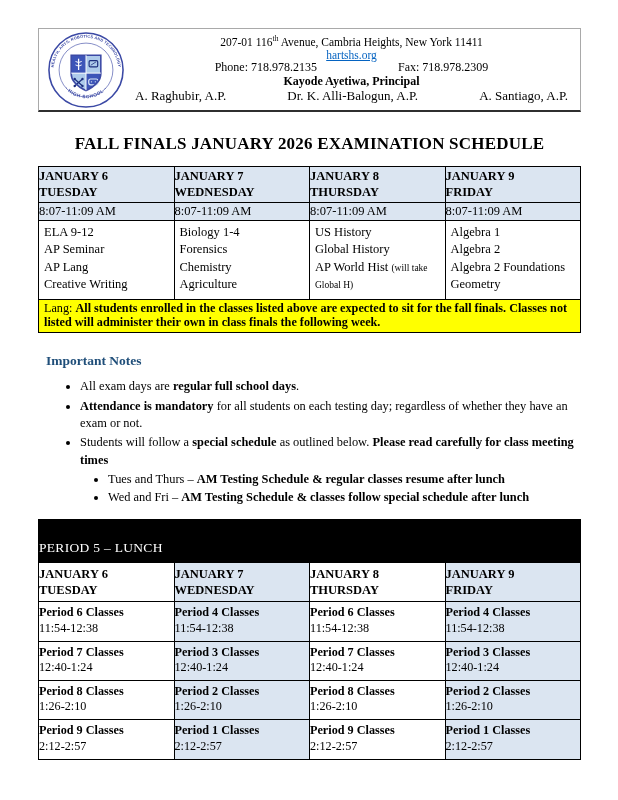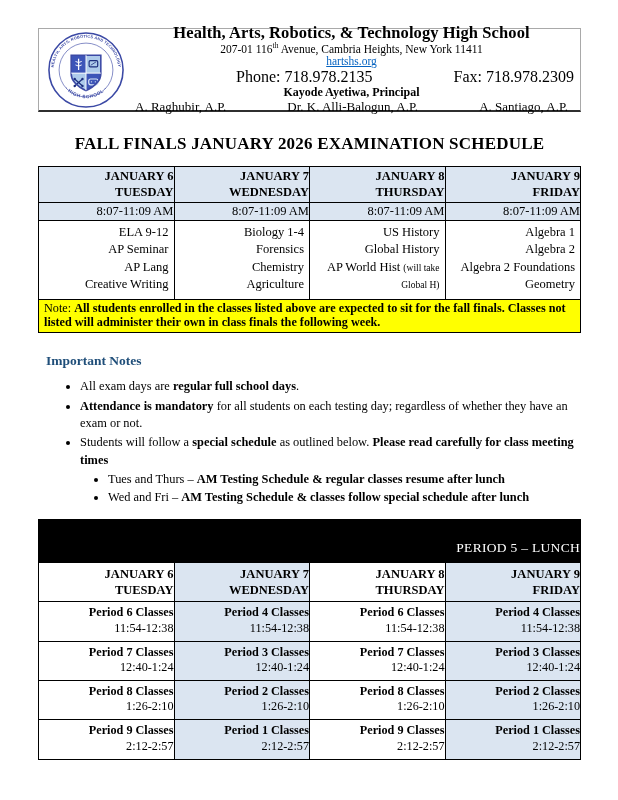--- a/index.html
+++ b/index.html
@@ -9,31 +9,31 @@
   
   .header-box{box-sizing:border-box;border:1px solid #a9a9a9;border-bottom:2.5px solid #2f2f2f;
     display:flex;align-items:center;gap:4px;padding:2px 6px 2px 8px;height:84px;}
   .logo-wrap{flex:0 0 78px;display:flex;align-items:center;justify-content:center;}
   .header-text{flex:1;text-align:center;}
   .school-name{font-size:16.5px;font-weight:bold;line-height:1.08;letter-spacing:0.1px;}
   .addr{font-size:11.5px;line-height:1.1;}
   .addr sup{font-size:7.5px;}
   .site{font-size:11.5px;line-height:1.1;}
   .site .link{color:#0563C1;text-decoration:underline;cursor:pointer;}
-  .phone-row{display:flex;justify-content:flex-end;gap:81px;font-size:16px;line-height:1.12;}
+  .phone-row{display:flex;justify-content:center;gap:81px;font-size:12px;line-height:1.12;}
   .principal{font-weight:bold;font-size:12px;line-height:1.12;}
   .ap-row{display:flex;justify-content:space-between;padding:0 6px;font-size:13px;line-height:1.18;}
 
   
   .doc-title{margin-top:22px;text-align:center;font-weight:bold;font-size:17px;letter-spacing:0.2px;}
   .doc-subtitle{margin-top:9px;text-align:center;font-weight:bold;font-size:15.5px;}
 
   
   table{border-collapse:collapse;width:100%;table-layout:fixed;}
-  th,td{border:1px solid #000;text-align:right;font-size:12.5px;}
+  th,td{border:1px solid #000;text-align:left;font-size:12.5px;}
   .exam-table{margin-top:12px;}
   .hdr-cell{background:#DBE5F1;font-weight:bold;line-height:1.3;padding:1px 0;}
   .time-cell{background:#DBE5F1;font-weight:normal;padding:1px 0;}
   .subjects{padding:3px 5px 5px;line-height:1.4;white-space:pre-line;vertical-align:top;}
   .small-note{font-size:9.5px;}
   .note-cell{background:#FFFF00;text-align:left;padding:1px 5px 3px;font-size:12.2px;line-height:1.18;}
   .note-cell b{font-weight:bold;}
 
   
   .imp-heading{margin:20px 0 0 8px;color:#1F4E79;font-weight:bold;font-size:13.5px;}
@@ -98,21 +98,20 @@
         <g>
           <rect x="53.5" y="61.5" width="12" height="7.5" rx="2.5" fill="none" stroke="#dce9f8" stroke-width="1.5"></rect>
           <circle cx="57" cy="65.2" r="0.9" fill="#dce9f8"></circle>
           <circle cx="62" cy="65.2" r="0.9" fill="#dce9f8"></circle>
         </g>
         <path d="M31,31 H69 V55 Q69,67 50,76.5 Q31,67 31,55 Z" fill="none" stroke="#3B49A5" stroke-width="2"></path>
         <path d="M50,31 V76 M31,54 H69" stroke="#ffffff" stroke-width="1.2"></path>
       </svg>
     </div>
     <div class="header-text">
-      <div class="school-name">Health, Arts, Robotics, &amp; Technology High School</div>
       <div class="addr"><span>207-01 116</span><sup>th</sup><span> Avenue, Cambria Heights, New York 11411</span></div>
       <div class="site"><span class="link">hartshs.org</span></div>
       <div class="phone-row">
         <span>Phone: 718.978.2135</span>
         <span>Fax: 718.978.2309</span>
       </div>
       <div class="principal">Kayode Ayetiwa, Principal</div>
       <div class="ap-row">
         <span>A. Raghubir, A.P.</span>
         <span>Dr. K. Alli-Balogun, A.P.</span>
@@ -159,21 +158,21 @@
 Chemistry
 Agriculture</span></td>
         <td class="subjects"><span>US History
 Global History</span><div><span>AP World Hist </span><span class="small-note">(will take Global H)</span></div></td>
         <td class="subjects"><span>Algebra 1
 Algebra 2
 Algebra 2 Foundations
 Geometry</span></td>
       </tr>
       <tr>
-        <td class="note-cell" colspan="4"><span>Note: </span><b>All students enrolled in the classes listed above are expected to sit for the fall finals. Classes not listed will administer their own in class finals the following week.</b></td>
+        <td class="note-cell" colspan="4"><span>Lang: </span><b>All students enrolled in the classes listed above are expected to sit for the fall finals. Classes not listed will administer their own in class finals the following week.</b></td>
       </tr>
     </tbody>
   </table>
 
   <div class="imp-heading">Important Notes</div>
   <ul class="main-list">
     <li><span>All exam days are </span><b>regular full school days</b><span>.</span></li>
     <li><b>Attendance is mandatory</b><span> for all students on each testing day; regardless of whether they have an exam or not.</span></li>
     <li><span>Students will follow a </span><b>special schedule</b><span> as outlined below. </span><b>Please read carefully for class meeting times</b>
       <ul class="sub-list">

